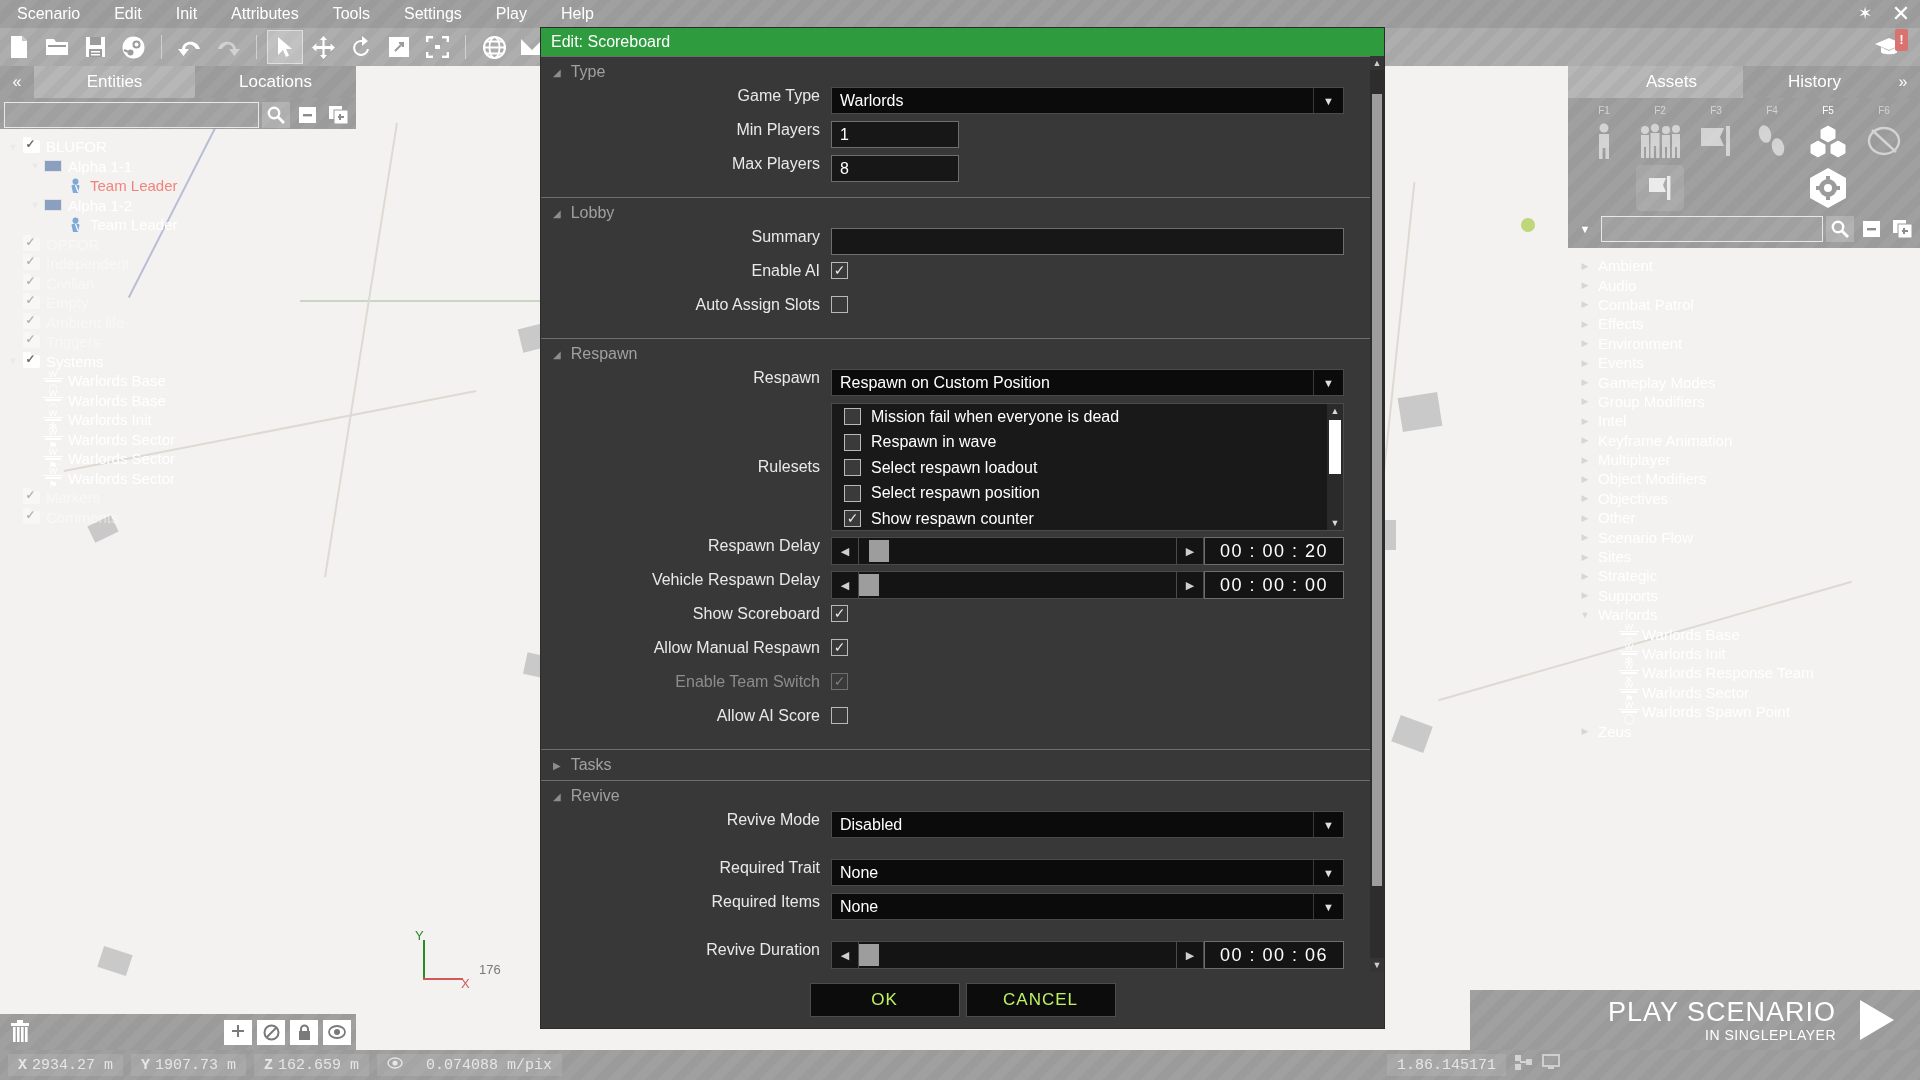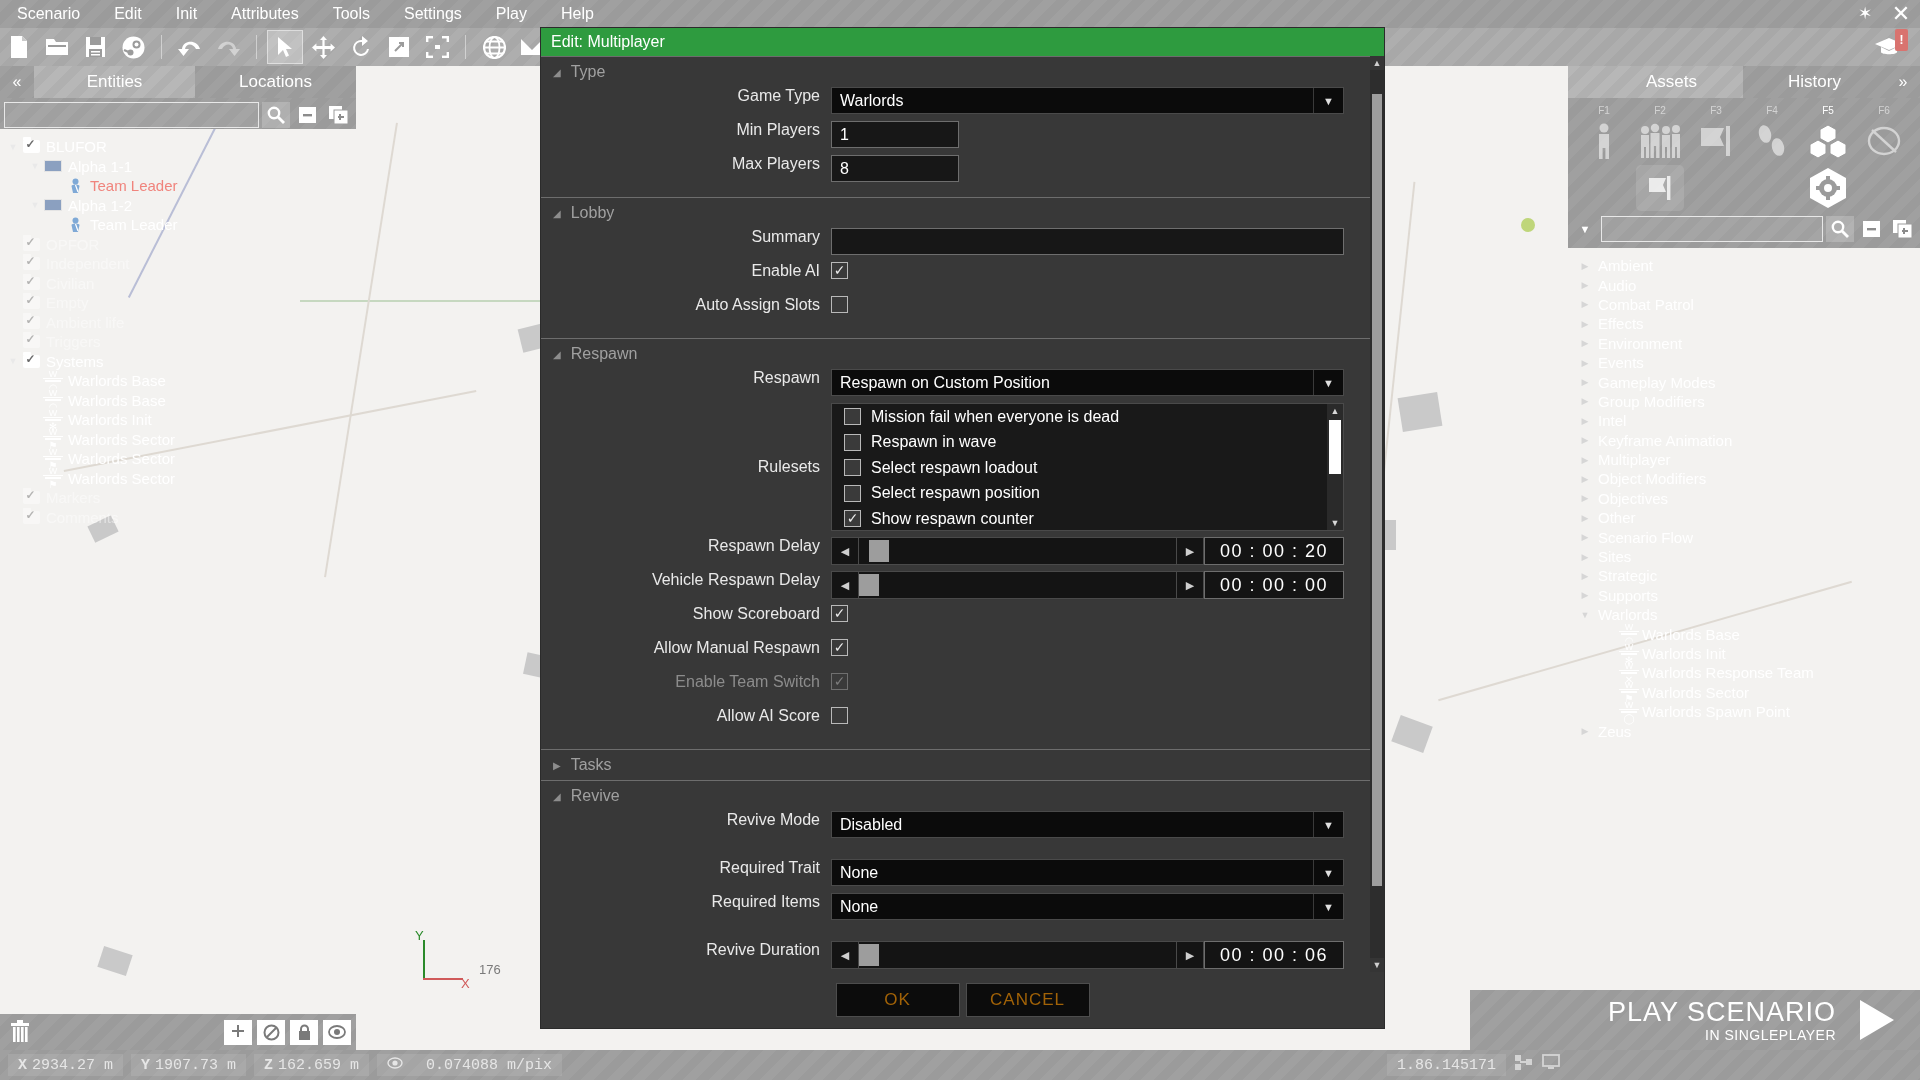--- a/index.html
+++ b/index.html
@@ -161,21 +161,21 @@
   .sl-arrow{width:28px;height:28px;background:#141414;border:1px solid #4a4a4a;color:#cfcfcf;
     display:flex;align-items:center;justify-content:center;font-size:11px;}
   .sl-track{flex:1;height:28px;background:#141414;border-top:1px solid #4a4a4a;
     border-bottom:1px solid #4a4a4a;position:relative;}
   .sl-knob{position:absolute;top:2px;bottom:2px;width:20px;background:#9d9d9d;}
   .sl-time{width:140px;height:28px;background:#141414;border:1px solid #6e6e6e;color:#fff;
     display:flex;align-items:center;justify-content:center;font-size:18px;
     font-family:"Liberation Sans",sans-serif;letter-spacing:1.5px;}
   #dlgfooter{position:absolute;left:0;right:0;bottom:0;height:56px;background:#383838;
     display:flex;align-items:center;justify-content:center;gap:6px;}
-  .dlgbtn{width:124px;height:34px;background:#0c0c0c;border:1px solid #4d4d4d;color:#a16207;
+  .dlgbtn{width:150px;height:34px;background:#0c0c0c;border:1px solid #4d4d4d;color:#bef264;
     display:flex;align-items:center;justify-content:center;font-size:17px;letter-spacing:1px;}
 </style>
 </head>
 <body>
 
 <div id="map">
   <div class="road" style="left:300px;top:300px;width:760px;height:2px;background:#c6d8c0;"></div>
   <div class="road" style="left:180px;top:80px;width:2px;height:230px;transform:rotate(27deg);background:#b9bed6;"></div>
   <div class="road" style="left:360px;top:120px;width:1.5px;height:460px;transform:rotate(9deg);"></div>
   <div class="road" style="left:60px;top:430px;width:420px;height:1.5px;transform:rotate(-11deg);"></div>
@@ -932,21 +932,21 @@
     <span>
       <svg width="18" height="16" viewBox="0 0 18 16">
           <rect x="1" y="1" width="16" height="11" fill="none" stroke="#e6e6e6" stroke-width="1.8"></rect>
           <rect x="6" y="13" width="6" height="2" fill="#e6e6e6"></rect>
         </svg>
     </span>
   </div>
 </div>
 
 <div id="dialog">
-  <div id="dlgtitle">Edit: Multiplayer</div>
+  <div id="dlgtitle">Edit: Scoreboard</div>
   <div id="dlgbody">
     <div id="dlgscrollarea">
         <div class="sect">
           <div class="sect-hd">
             <span class="tri">◢</span>
             <span>Type</span>
           </div>
           <div class="sect-body">
             <div class="frow">
               <div class="flbl">Game Type</div>

